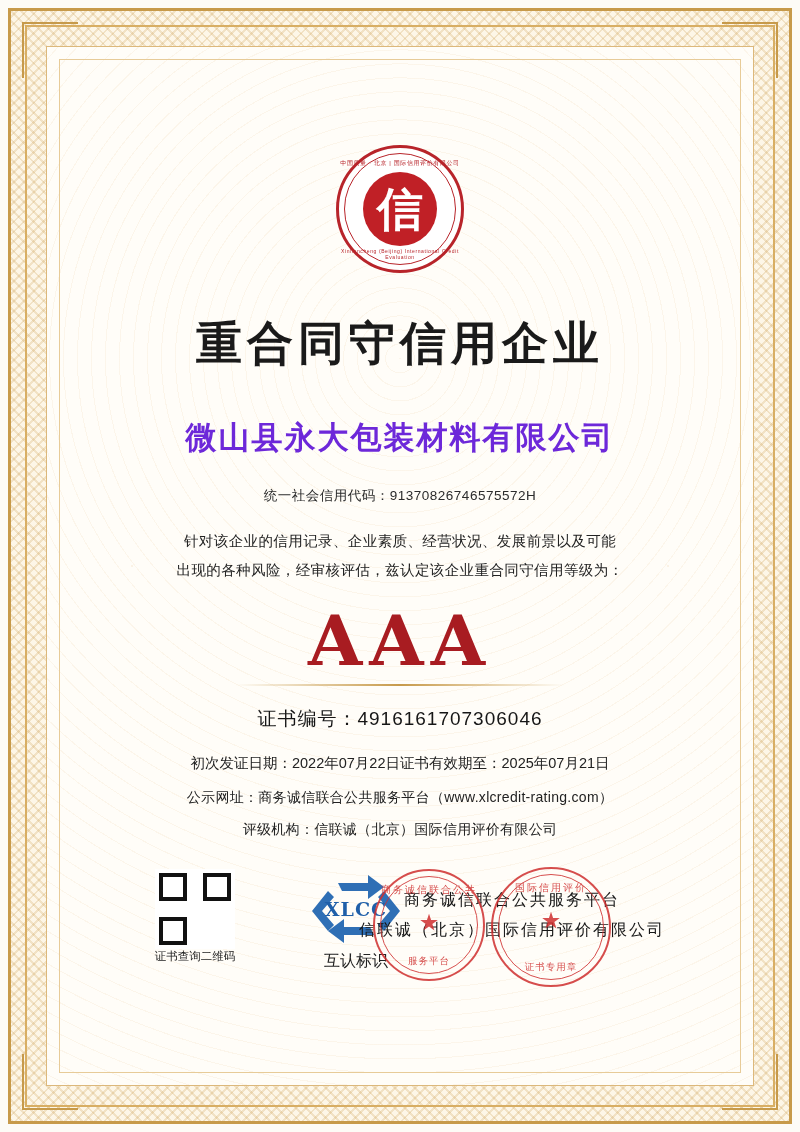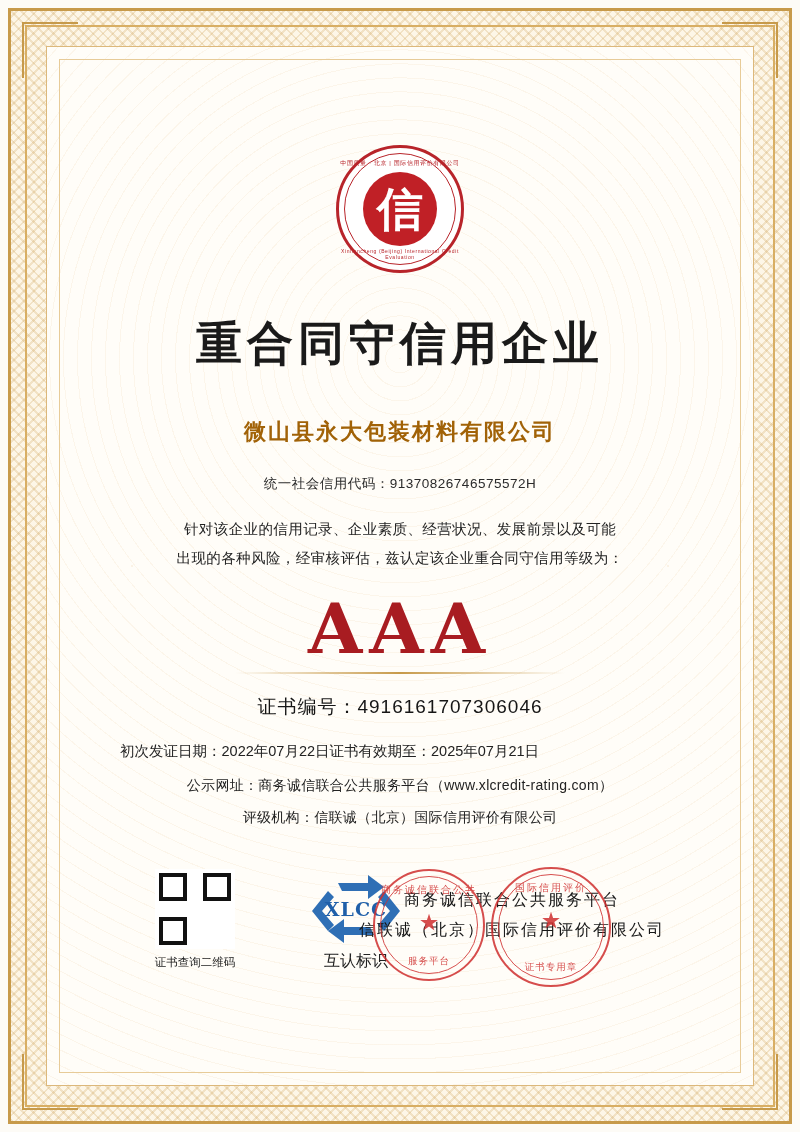--- a/index.html
+++ b/index.html
@@ -141,24 +141,24 @@
     font-family: "DejaVu Serif", serif;
     font-size: 46px;
     font-weight: bold;
     letter-spacing: 5px;
     color: #1a1a1a;
   }
 
   .company {
     margin-top: 42px;
     font-family: Liberation Serif, serif;
-    font-size: 22px;
+    font-size: 31px;
     font-weight: bold;
     letter-spacing: 2px;
-    color: #a16207;
+    color: #6d28d9;
   }
 
   .credit-code {
     margin-top: 28px;
     font-size: 13.5px;
     color: #2b2b2b;
     letter-spacing: .5px;
     text-align: right;
   }
 
@@ -191,21 +191,21 @@
     margin-top: 20px;
     font-size: 19px;
     color: #161616;
     letter-spacing: 1px;
   }
 
   .dates {
     margin-top: 22px;
     width: 560px;
     display: flex;
-    justify-content: flex-start;
+    justify-content: center;
     font-size: 14.5px;
     color: #222222;
   }
 
   .meta-line {
     margin-top: 16px;
     font-size: 14px;
     color: #222222;
     letter-spacing: .3px;
   }
@@ -250,21 +250,20 @@
   .qr::before { left: 3px; top: 3px; }
   .qr::after  { right: 3px; top: 3px; }
   .qr-eye-bl {
     position: absolute;
     left: 3px; bottom: 3px;
     width: 20px; height: 20px;
     border: 4px solid #111;
     background: #fff;
   }
   .qr-caption {
-    margin-top: 6px;
     font-size: 11.5px;
     color: #222;
   }
 
   
   .xlcc-block {
     position: absolute;
     left: 190px;
     top: 4px;
     width: 118px;

